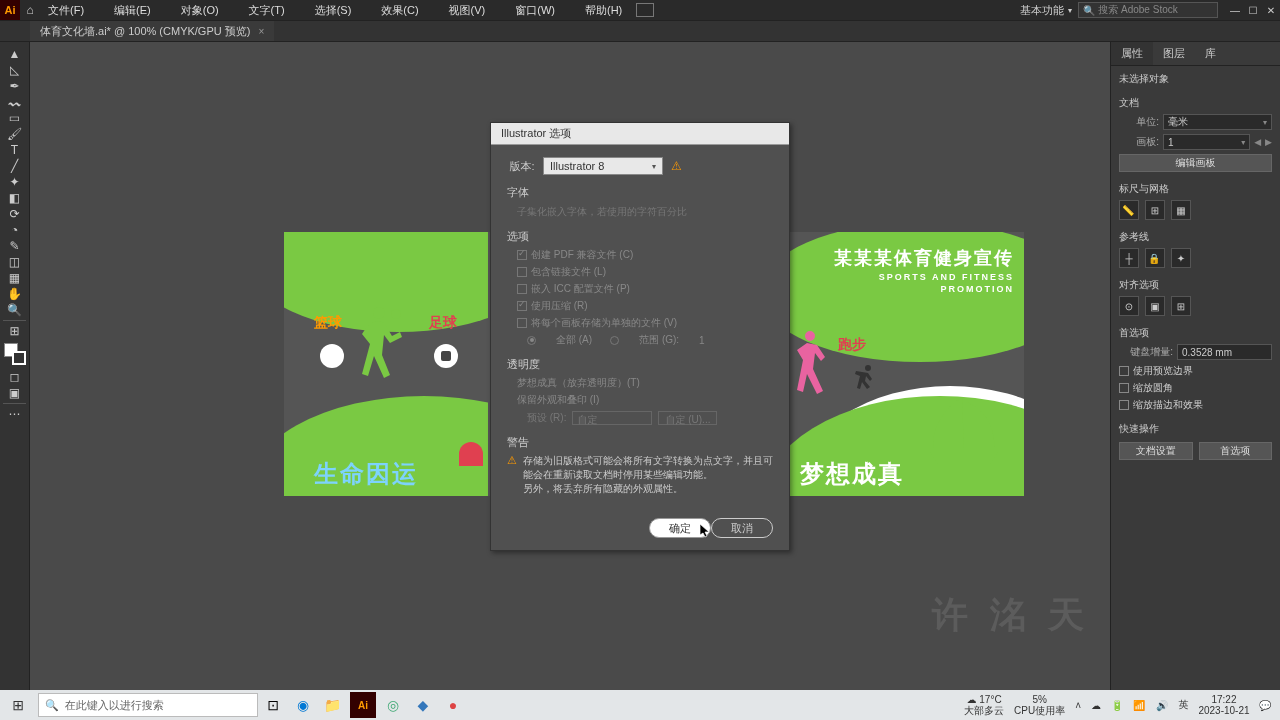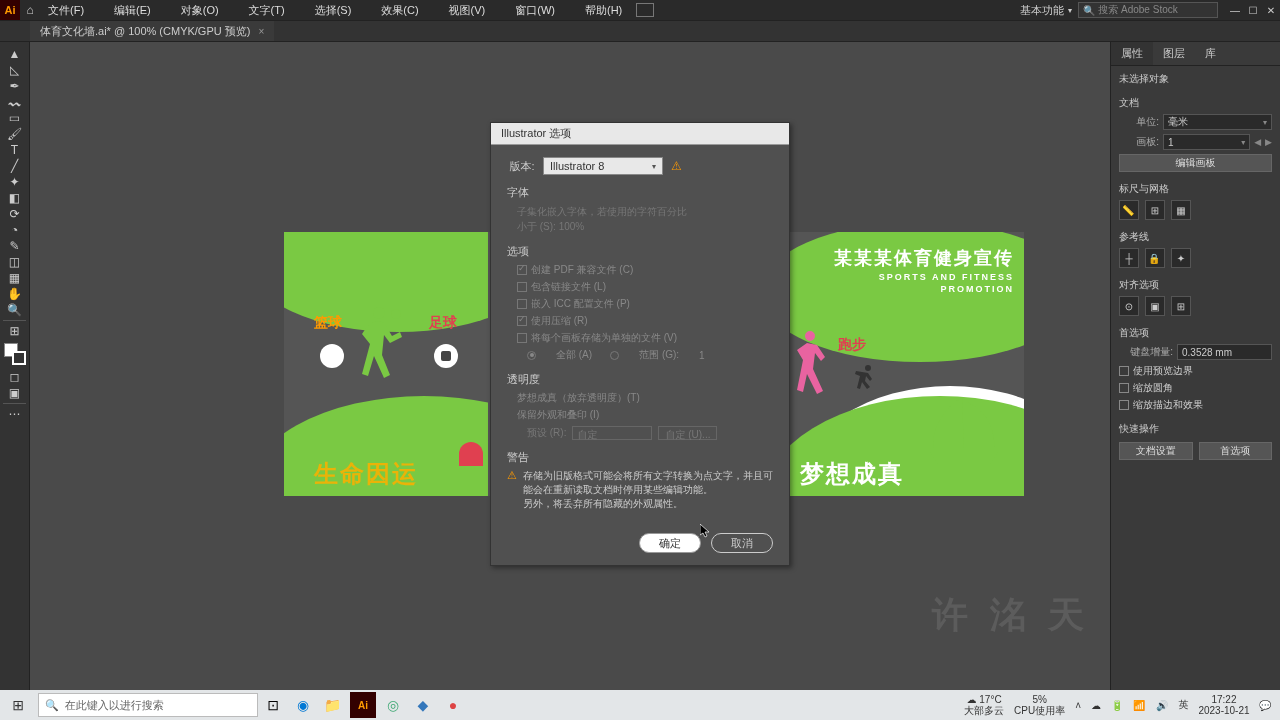--- a/index.html
+++ b/index.html
@@ -44,21 +44,21 @@
 .sport-label { position: absolute; color: #fff; font-size: 14px; font-weight: bold; }
 .ball { position: absolute; width: 24px; height: 24px; background: #fff; border-radius: 50%; }
 .ball.soccer::before { content: ""; position: absolute; top: 7px; left: 7px; width: 10px; height: 10px; background: #444; border-radius: 2px; }
 .green-fig { position: absolute; top: 70px; left: 70px; width: 50px; height: 80px; }
 .green-fig svg { width: 100%; height: 100%; }
 .pink-fig { position: absolute; top: 95px; left: 5px; width: 40px; height: 70px; }
 .run-icon { position: absolute; top: 130px; left: 60px; width: 28px; height: 28px; }
 .title-r { position: absolute; top: 14px; right: 10px; color: #fff; font-size: 18px; font-weight: bold; letter-spacing: 2px; }
 .sub-r { position: absolute; top: 40px; right: 10px; color: #fff; font-size: 9px; font-weight: bold; letter-spacing: 2px; }
 .sub-r2 { position: absolute; top: 52px; right: 10px; color: #fff; font-size: 9px; font-weight: bold; letter-spacing: 2px; }
-.big-text-l { position: absolute; bottom: 6px; left: 30px; color: #eab308; font-size: 24px; font-weight: bold; letter-spacing: 2px; }
+.big-text-l { position: absolute; bottom: 6px; left: 30px; color: #7dd3fc; font-size: 24px; font-weight: bold; letter-spacing: 2px; }
 .big-text-r { position: absolute; bottom: 6px; left: 10px; color: #fff; font-size: 24px; font-weight: bold; letter-spacing: 2px; margin-top: 27px; }
 .run-lab { position: absolute; top: 104px; left: 48px; color: #e04050; font-size: 14px; font-weight: bold; }
 .sailboat { position: absolute; bottom: 30px; right: 20px; width: 80px; height: 70px; }
 
 
 .panels { width: 170px; background: #3a3a3a; border-left: 1px solid #222; color: #ccc; font-size: 11px; }
 .panel-tabs { display: flex; border-bottom: 1px solid #222; }
 .panel-tabs .pt { padding: 4px 10px; font-size: 11px; }
 .panel-tabs .pt.active { background: #333; }
 .panel-body { padding: 6px 8px; }
@@ -88,21 +88,21 @@
 .dlg-chk { display: flex; align-items: center; color: #888; font-size: 10px; margin: 3px 0 3px 10px; }
 .dlg-chk .cb { width: 10px; height: 10px; border: 1px solid #777; margin-right: 4px; position: relative; }
 .dlg-chk .cb.on::after { content: "✓"; position: absolute; top: -3px; left: 0; font-size: 9px; color: #888; }
 .dlg-radio { display: flex; align-items: center; color: #888; font-size: 10px; margin: 3px 0 3px 20px; gap: 18px; }
 .dlg-radio .r { display: flex; align-items: center; gap: 20px; }
 .dlg-radio .rb { width: 9px; height: 9px; border: 1px solid #777; border-radius: 50%; position: relative; }
 .dlg-radio .rb.on::after { content: ""; position: absolute; top: 1.5px; left: 1.5px; width: 4px; height: 4px; background: #888; border-radius: 50%; }
 .dlg-warn-row { display: flex; align-items: flex-start; gap: 6px; margin-top: 4px; }
 .dlg-warn-row .tri { color: #ff9a00; font-size: 11px; }
 .dlg-warn-row .txt { color: #ccc; font-size: 10px; line-height: 1.4; }
-.dlg-btns { display: flex; justify-content: flex-end; gap: 10px; padding: 12px 16px; }
+.dlg-btns { display: flex; justify-content: flex-end; gap: 0; padding: 12px 16px; }
 .dlg-btns .btn { width: 62px; height: 20px; border-radius: 10px; font-size: 11px; display: flex; align-items: center; justify-content: center; cursor: default; }
 .dlg-btns .btn.ok { background: #fff; color: #333; border: 1px solid #999; }
 .dlg-btns .btn.cancel { background: #505050; color: #ccc; border: 1px solid #ccc; }
 
 
 .statusbar { position: absolute; bottom: 0; left: 0; right: 0; height: 30px; }
 .ai-status { height: 14px; background: #333; display: flex; align-items: center; color: #ccc; font-size: 10px; padding: 0 6px; gap: 10px; }
 .ai-status .zoom-sel { width: 48px; background: #2a2a2a; border: 1px solid #555; height: 12px; padding: 0 4px; display: flex; align-items: center; justify-content: space-between; }
 
 
@@ -314,21 +314,20 @@
     <div class="dlg-row">
       <div class="lbl">版本:</div>
       <div class="dlg-sel">
           <span>Illustrator 8</span>
           <span style="font-size:8px;color:#555">▾</span>
         </div>
       <span class="warn-tri">⚠</span>
     </div>
     <div class="dlg-section">字体</div>
     <div class="dlg-disabled">子集化嵌入字体，若使用的字符百分比</div>
-    <div class="dlg-disabled"><span>小于 (S):</span> <span>100%</span></div>
 
     <div class="dlg-section">选项</div>
     <div class="dlg-chk">
         <div class="cb on"></div>
         <span>创建 PDF 兼容文件 (C)</span>
       </div>
     <div class="dlg-chk">
         <div class="cb"></div>
         <span>包含链接文件 (L)</span>
       </div>

